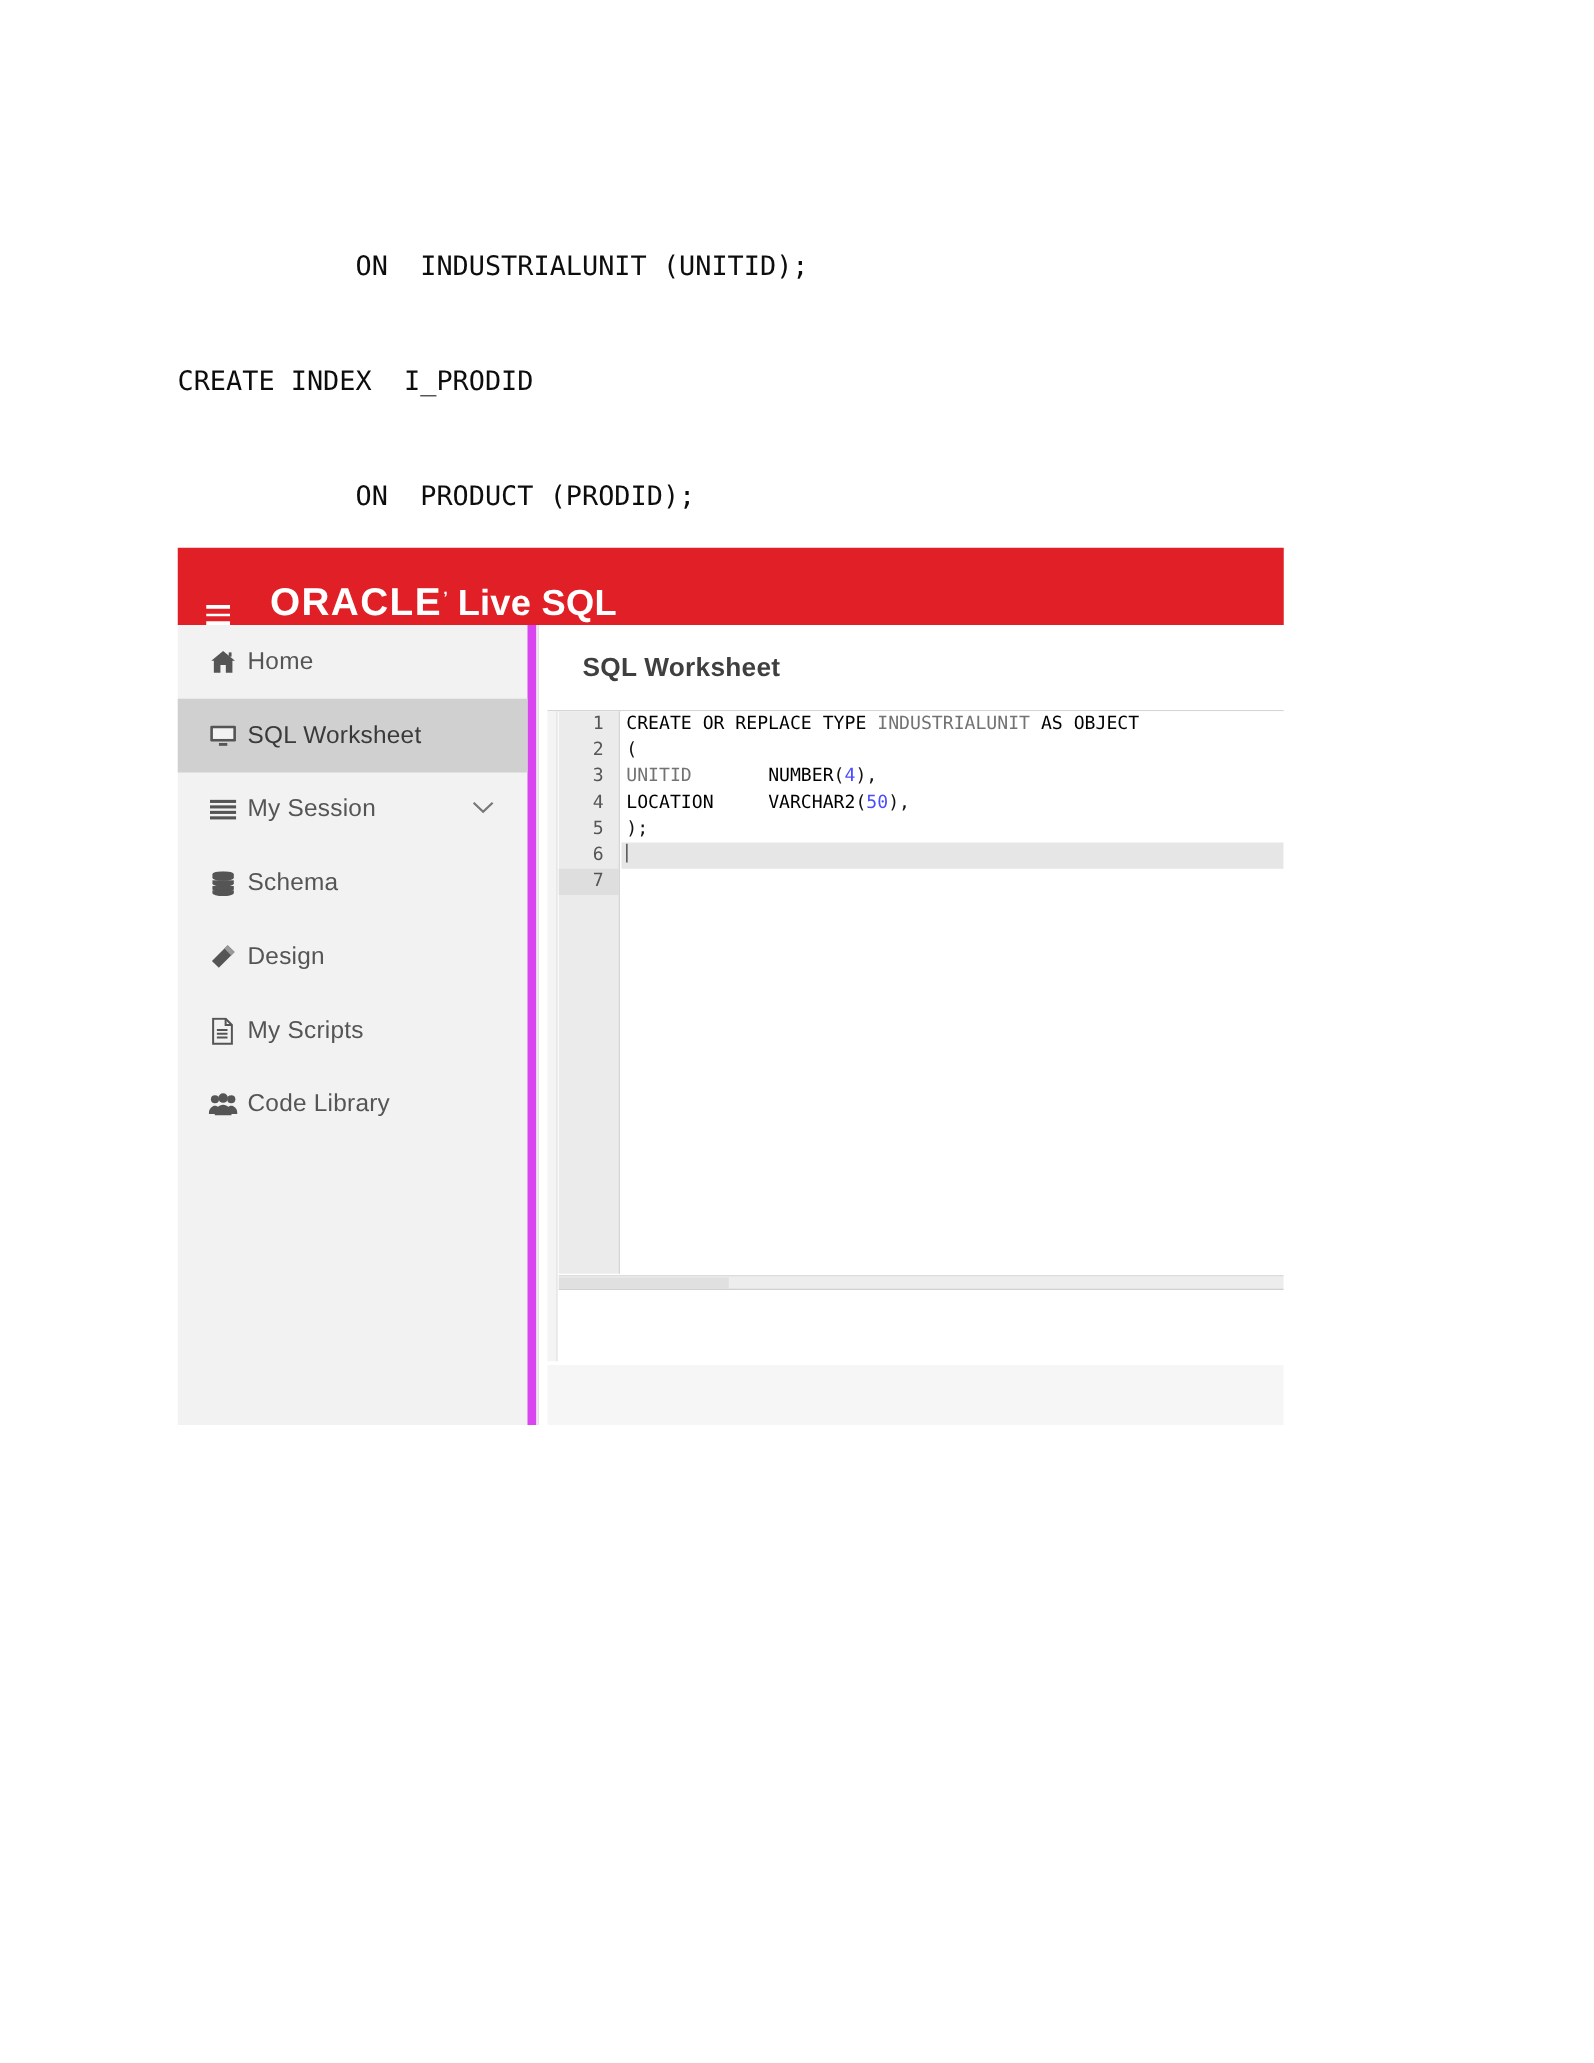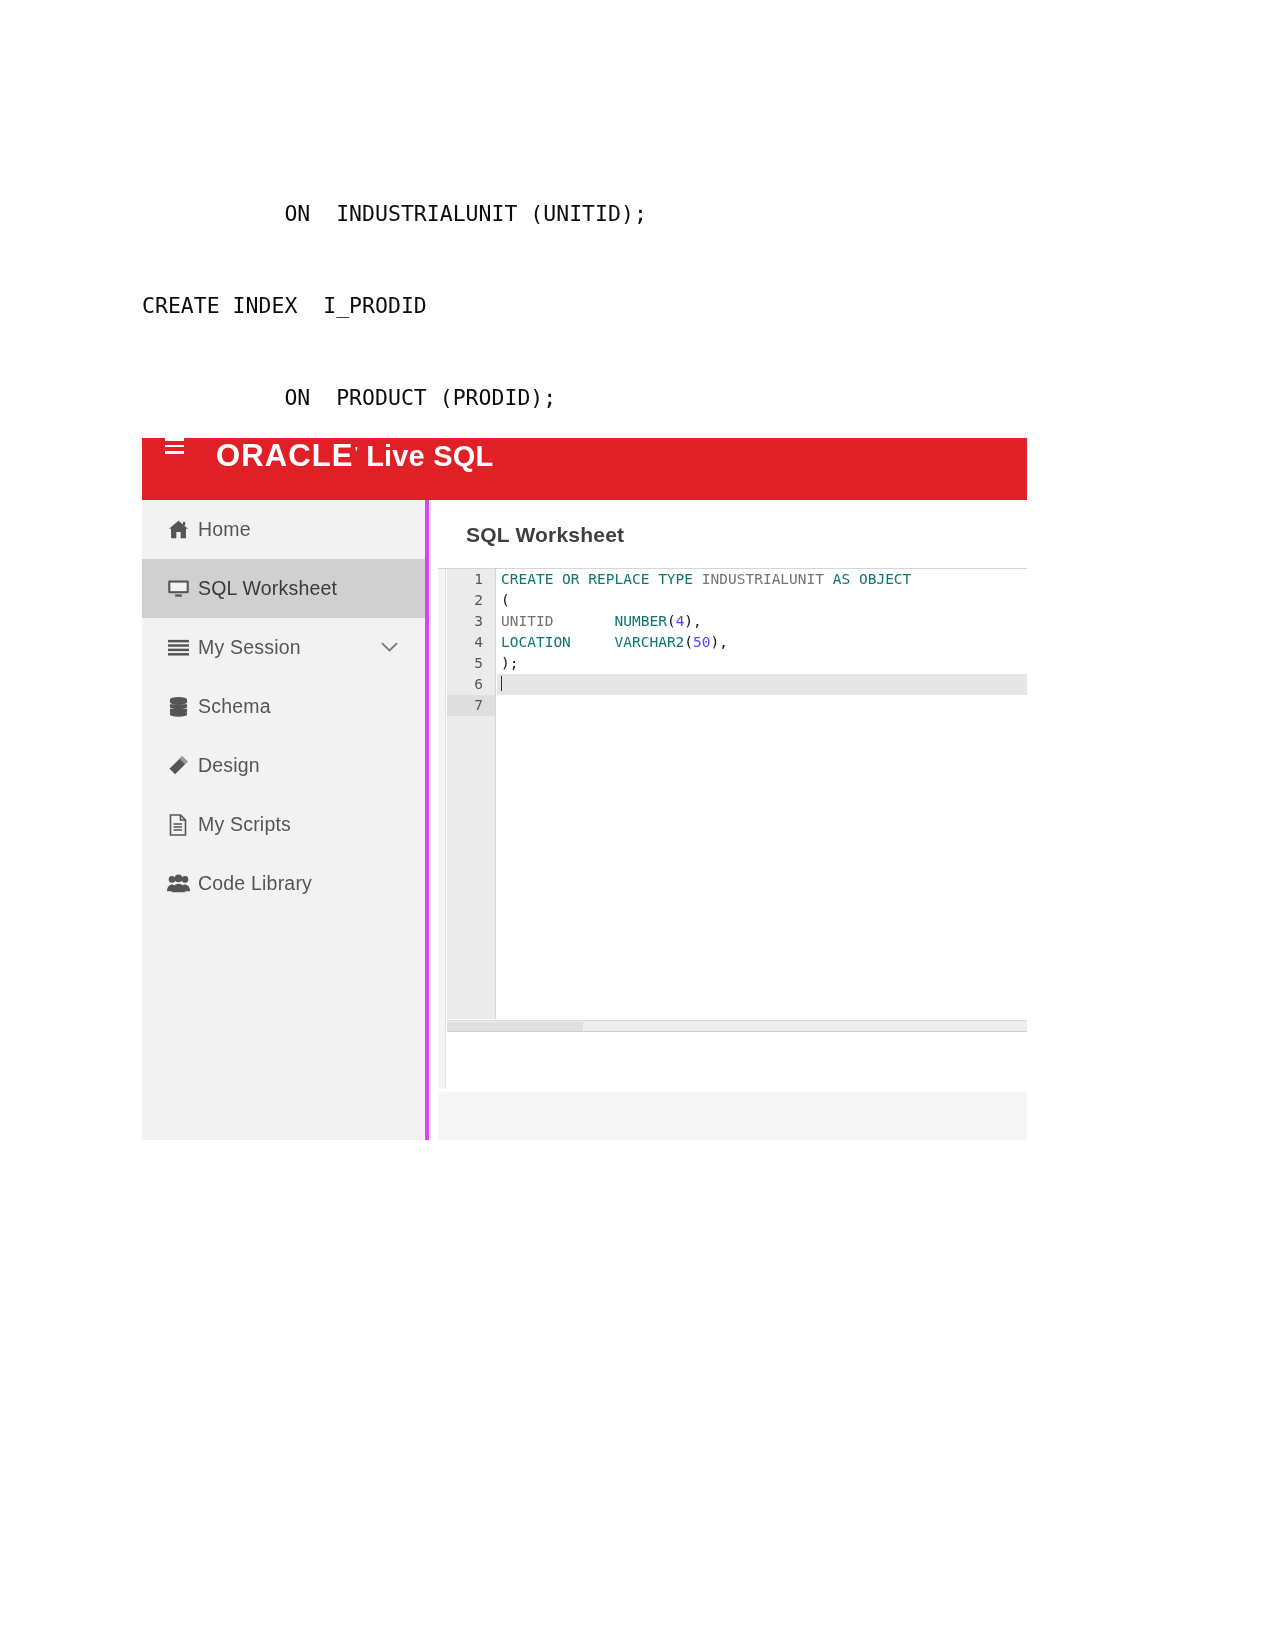--- a/index.html
+++ b/index.html
@@ -43,21 +43,21 @@
   }
 
   
   #app-header {
     position: absolute;
     left: 0; top: 0;
     width: 973px;
     height: 62px;
     background: #e01f26;
     display: flex;
-    align-items: flex-start;
+    align-items: flex-end;
   }
   #hamburger {
     width: 44px;
     margin-left: 10px;
     display: flex;
     flex-direction: column;
     justify-content: center;
     align-items: center;
     gap: 4px;
     cursor: pointer;
@@ -100,21 +100,21 @@
   }
 
   
   #sidebar {
     position: absolute;
     left: 0;
     top: 62px;
     width: 287px;
     height: 640px;
     background: #f2f2f2;
-    border-right: 4px solid #d946ef;
+    border-right: 7px solid #d946ef;
     box-sizing: border-box;
   }
   .nav-item {
     height: 59px;
     display: flex;
     align-items: center;
     padding-left: 16px;
     box-sizing: border-box;
     cursor: pointer;
     position: relative;
@@ -226,21 +226,21 @@
     box-sizing: border-box;
   }
   .code-line.active { background: #e6e6e6; position: relative; }
   .code-line.active .caret {
     display: inline-block;
     width: 1px;
     height: 15px;
     background: #333333;
     vertical-align: -2px;
   }
-  .kw { color: #0f766e; text-align: center; }
+  .kw { color: #000000; text-align: center; }
   .id { color: #737373; }
   .num { color: #4a4aff; }
   .punct { color: #111111; }
 
   #editor-hscroll {
     position: absolute;
     left: 9px;
     top: 451px;
     width: 580px;
     height: 12px;

